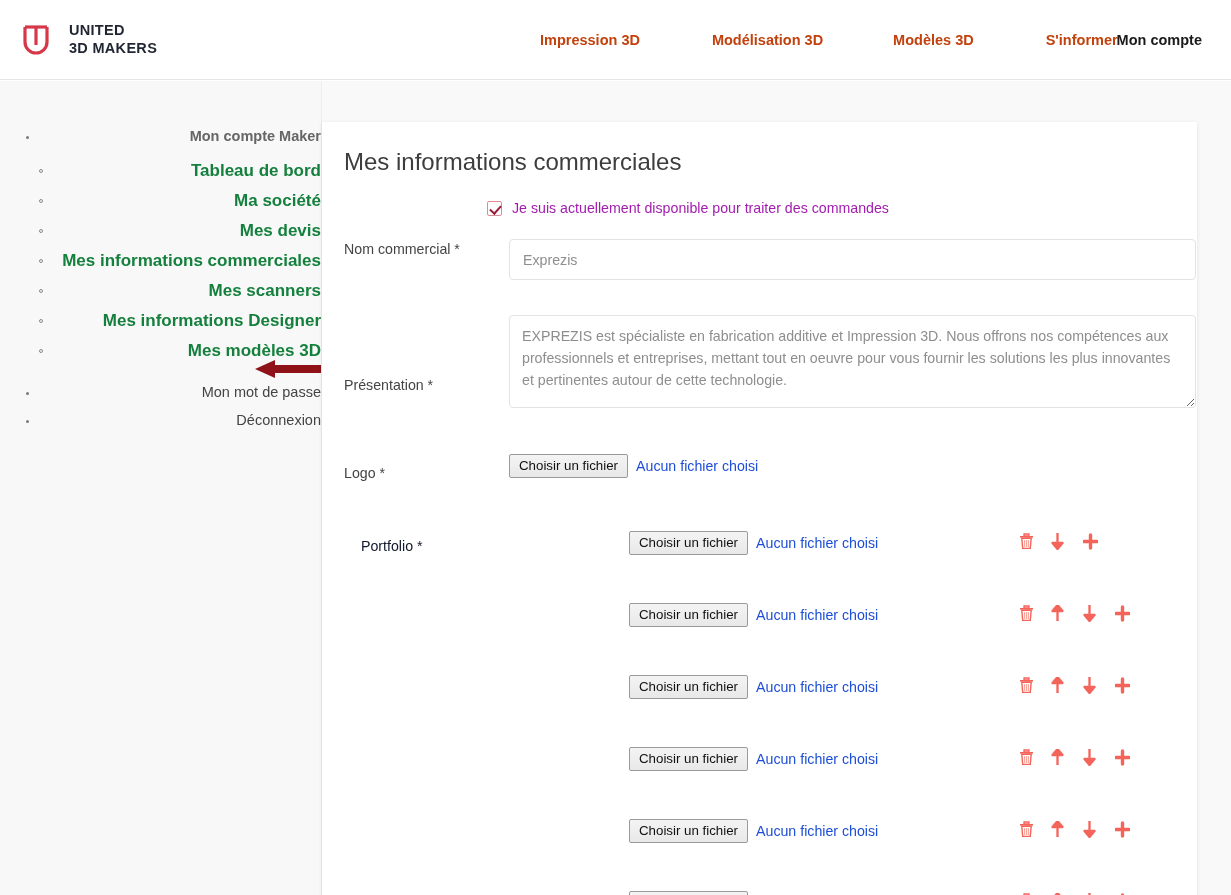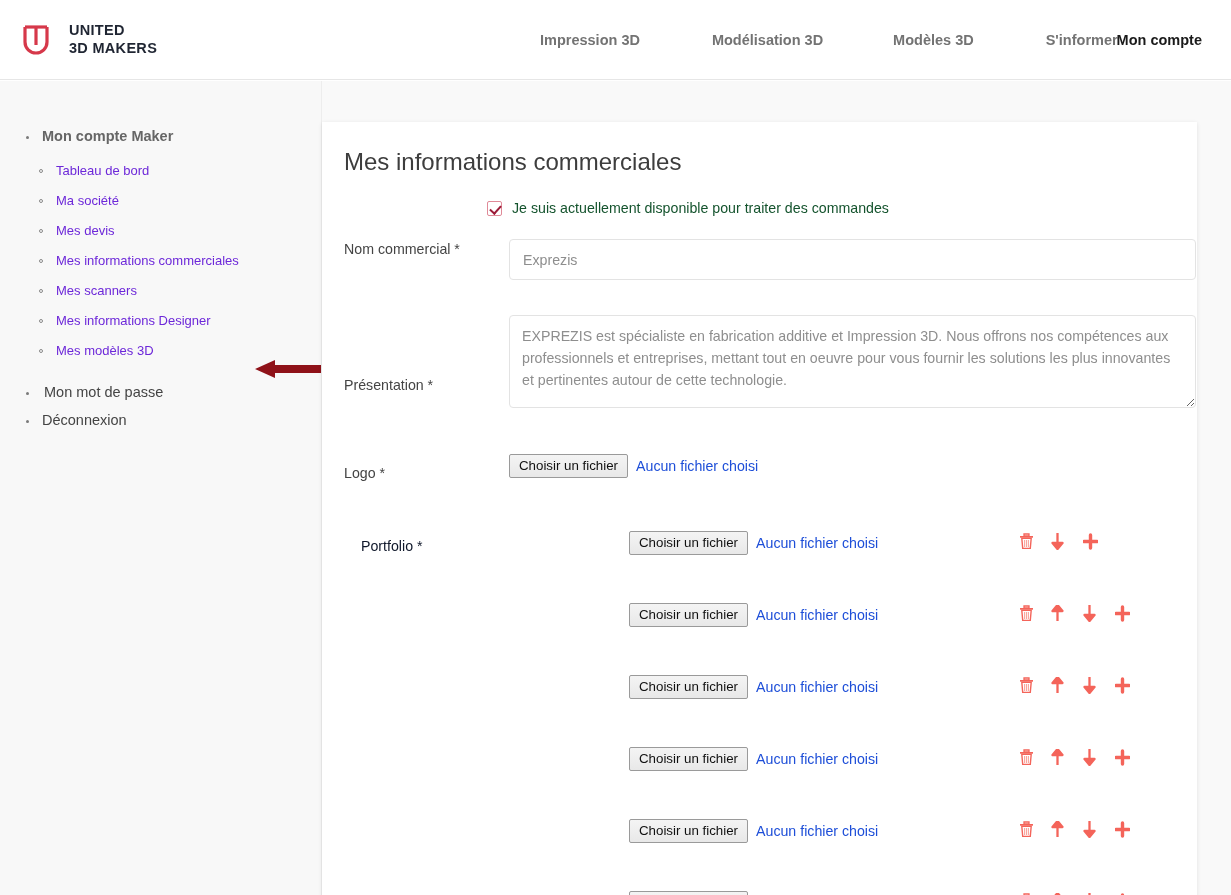--- a/index.html
+++ b/index.html
@@ -29,21 +29,21 @@
     line-height: 1.22; color: #1f2532;
     letter-spacing: .3px;
   }
   .brand-text div { white-space: nowrap; }
 
   .main-nav {
     position: absolute; left: 540px; top: 0;
     height: 80px; display: flex; align-items: center;
   }
   .nav-link {
-    font-size: 14.5px; font-weight: bold; color: #737373;
+    font-size: 14.5px; font-weight: bold; color: #c2410c;
     text-decoration: none; white-space: nowrap;
     cursor: pointer;
   }
   .nav-gap-1 { margin-right: 72px; }
   .nav-gap-2 { margin-right: 70px; }
   .nav-gap-3 { margin-right: 72px; }
   .account-link {
     position: absolute; right: 29px; top: 0; height: 80px;
     display: flex; align-items: center;
     font-size: 14.5px; font-weight: bold; color: #1a1a1a;
@@ -62,39 +62,41 @@
     background: #f8f8f8;
     border-right: 1px solid #ededed;
   }
   .side-list { list-style: none; margin: 0; padding: 0; }
 
   .side-root {
     position: relative;
     padding-left: 42px;
     font-size: 14.5px;
     color: #4a4a4a;
+    text-align: right;
   }
   .side-root > .bullet {
     position: absolute; left: 26px; top: 8px;
     width: 3px; height: 3px; border-radius: 50%;
     background: #7a7a7a;
   }
   .side-root-label {
     font-weight: bold; color: #666; cursor: pointer;
   }
   .side-root.plain .side-root-label { font-weight: normal; color: #444; }
 
   .side-sub { list-style: none; margin: 0; padding: 0; }
   .side-sub li {
     position: relative;
     padding-left: 14px;
-    font-size: 13px;
-    color: #6d28d9;
+    font-size: 17px;
+    color: #15803d;
     height: 30px; line-height: 30px;
     cursor: pointer;
+    font-weight: bold;
   }
   .side-sub li .ring {
     position: absolute; left: -3px; top: 13px;
     width: 4px; height: 4px; border-radius: 50%;
     border: 1px solid #8a8a8a; background: transparent;
   }
   .pointer-arrow {
     position: absolute; left: 255px; top: 278px;
     width: 66px; height: 20px;
   }
@@ -121,21 +123,21 @@
     background: #fff; position: relative; flex: none;
     cursor: pointer;
   }
   .cb::after {
     content: ""; position: absolute;
     left: 4px; top: 1px; width: 5px; height: 9px;
     border: solid #9c1b38; border-width: 0 2px 2px 0;
     transform: rotate(42deg);
   }
   .avail-label {
-    margin-left: 10px; font-size: 14.2px; color: #14532d;
+    margin-left: 10px; font-size: 14.2px; color: #a21caf;
   }
 
   .form-row { position: relative; margin-left: 22px; }
 
   .f-label {
     position: absolute; left: 0; top: 0;
     width: 140px; font-size: 14.2px; color: #444;
     line-height: 1.45;
   }
 

